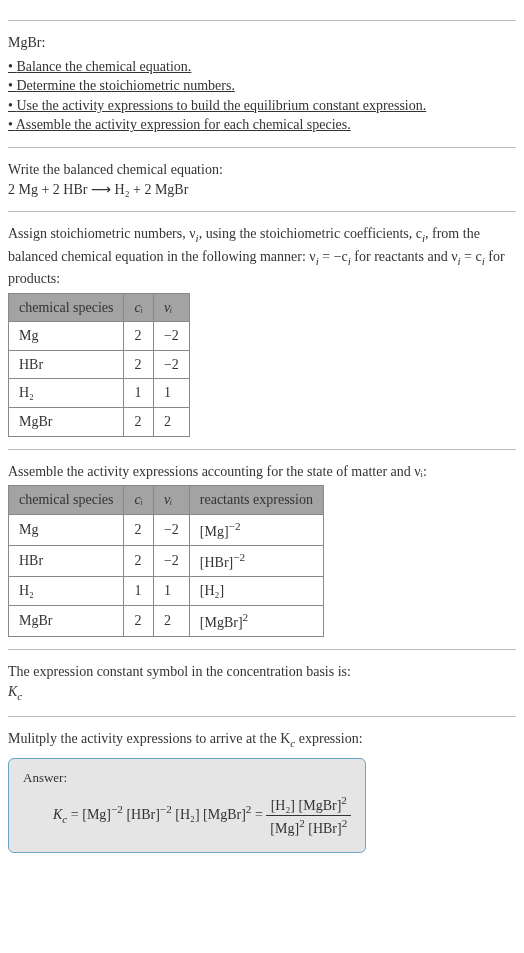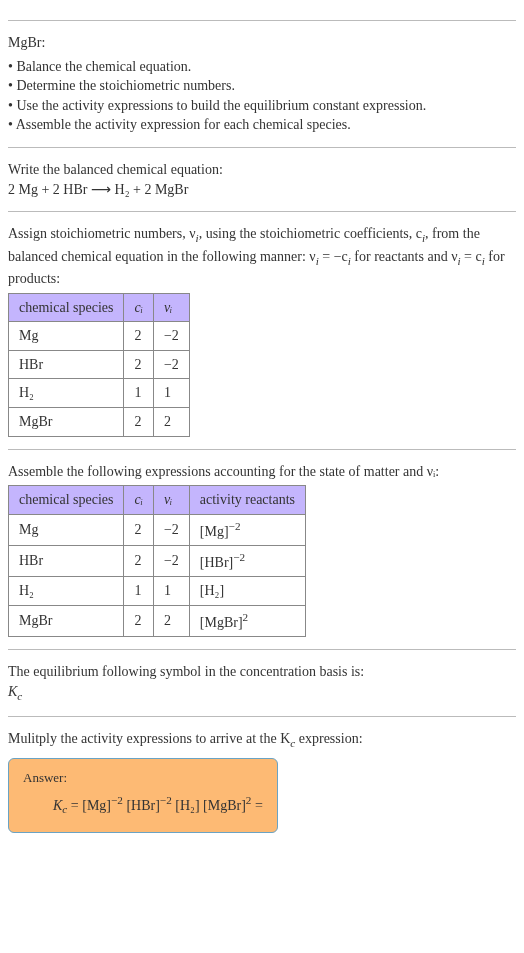--- a/index.html
+++ b/index.html
@@ -23,39 +23,39 @@
   table {
     border-collapse: collapse;
     margin-top: 4px;
   }
   th, td {
     border: 1px solid #888;
     padding: 4px 10px;
     text-align: left;
     font-weight: normal;
   }
-  th { background: #c4b5fd; }
+  th { background: #a3a3a3; }
   .italic { font-style: italic; }
   .answer-box {
     border: 1px solid #6aa3c4;
-    background: #fdba74;
+    background: #e5e5e5;
     border-radius: 6px;
     padding: 10px 14px 14px;
     display: inline-block;
   }
   .answer-label { font-size: 13px; margin-bottom:6px; }
   .frac {
     display: inline-block;
     vertical-align: middle;
     text-align: center;
   }
   .frac .num { display:block; border-bottom:1px solid #333; padding:0 4px; }
   .frac .den { display:block; padding:0 4px; }
   .kexpr { display:inline-block; vertical-align:middle; }
-  ul.plan { margin:4px 0 0 0; padding-left:0; list-style:none; }
+  ul.plan { margin:4px 0 0 0; padding-left:0; list-style:none;text-decoration:underline; }
   ul.plan li::before { content:"• "; }
 </style>
 </head>
 <body>
 
 
 
 
 <div>
 </div>
@@ -118,28 +118,28 @@
           <td>2</td>
         </tr>
       </tbody>
   </table>
 </div>
 
 <hr class="sep">
 
 
 <div>
-  <div>Assemble the following expressions accounting for the state of matter and νᵢ:</div>
+  <div>Assemble the activity expressions accounting for the state of matter and νᵢ:</div>
   <table>
     <tbody>
         <tr>
       <th>chemical species</th>
       <th class="italic">cᵢ</th>
       <th class="italic">νᵢ</th>
-      <th>activity reactants</th>
+      <th>reactants expression</th>
     </tr>
     </tbody>
       <tbody id="activity-body">
         <tr>
           <td>Mg</td>
           <td>2</td>
           <td>−2</td>
           <td><span>[Mg]</span><span class="sup">−2</span></td>
         </tr>
         <tr>
@@ -161,21 +161,21 @@
           <td><span>[MgBr]</span><span class="sup">2</span></td>
         </tr>
       </tbody>
   </table>
 </div>
 
 <hr class="sep">
 
 
 <div>
-  <div>The equilibrium following symbol in the concentration basis is:</div>
+  <div>The expression constant symbol in the concentration basis is:</div>
   <div>
     <span class="italic">K</span><span class="italic sub">c</span>
   </div>
 </div>
 
 <hr class="sep">
 
 
 <div>
   <span>Mulitply the activity expressions to arrive at the K</span><span class="italic sub">c</span><span> expression:</span>
@@ -183,18 +183,22 @@
 
 
 <div class="answer-box" style="margin-top:6px;">
   <div class="answer-label">Answer:</div>
   <div style="padding-left:30px;">
     <span class="kexpr">
       <span class="italic">K</span><span class="italic sub">c</span>
       <span> = </span>
       <span id="ans-lhs"><span><span>[Mg]</span><span class="sup">−2</span></span> <span><span>[HBr]</span><span class="sup">−2</span></span> <span><span>[H₂]</span></span> <span><span>[MgBr]</span><span class="sup">2</span></span></span>
       <span> = </span>
+      <span class="frac">
+        <span class="num" id="ans-num"><span><span>[H₂]</span></span> <span><span>[MgBr]</span><span class="sup">2</span></span></span>
+        <span class="den" id="ans-den"><span><span>[Mg]</span><span class="sup">2</span></span> <span><span>[HBr]</span><span class="sup">2</span></span></span>
+      </span>
     </span>
   </div>
 </div>
 
 
 
 
 </body></html>

